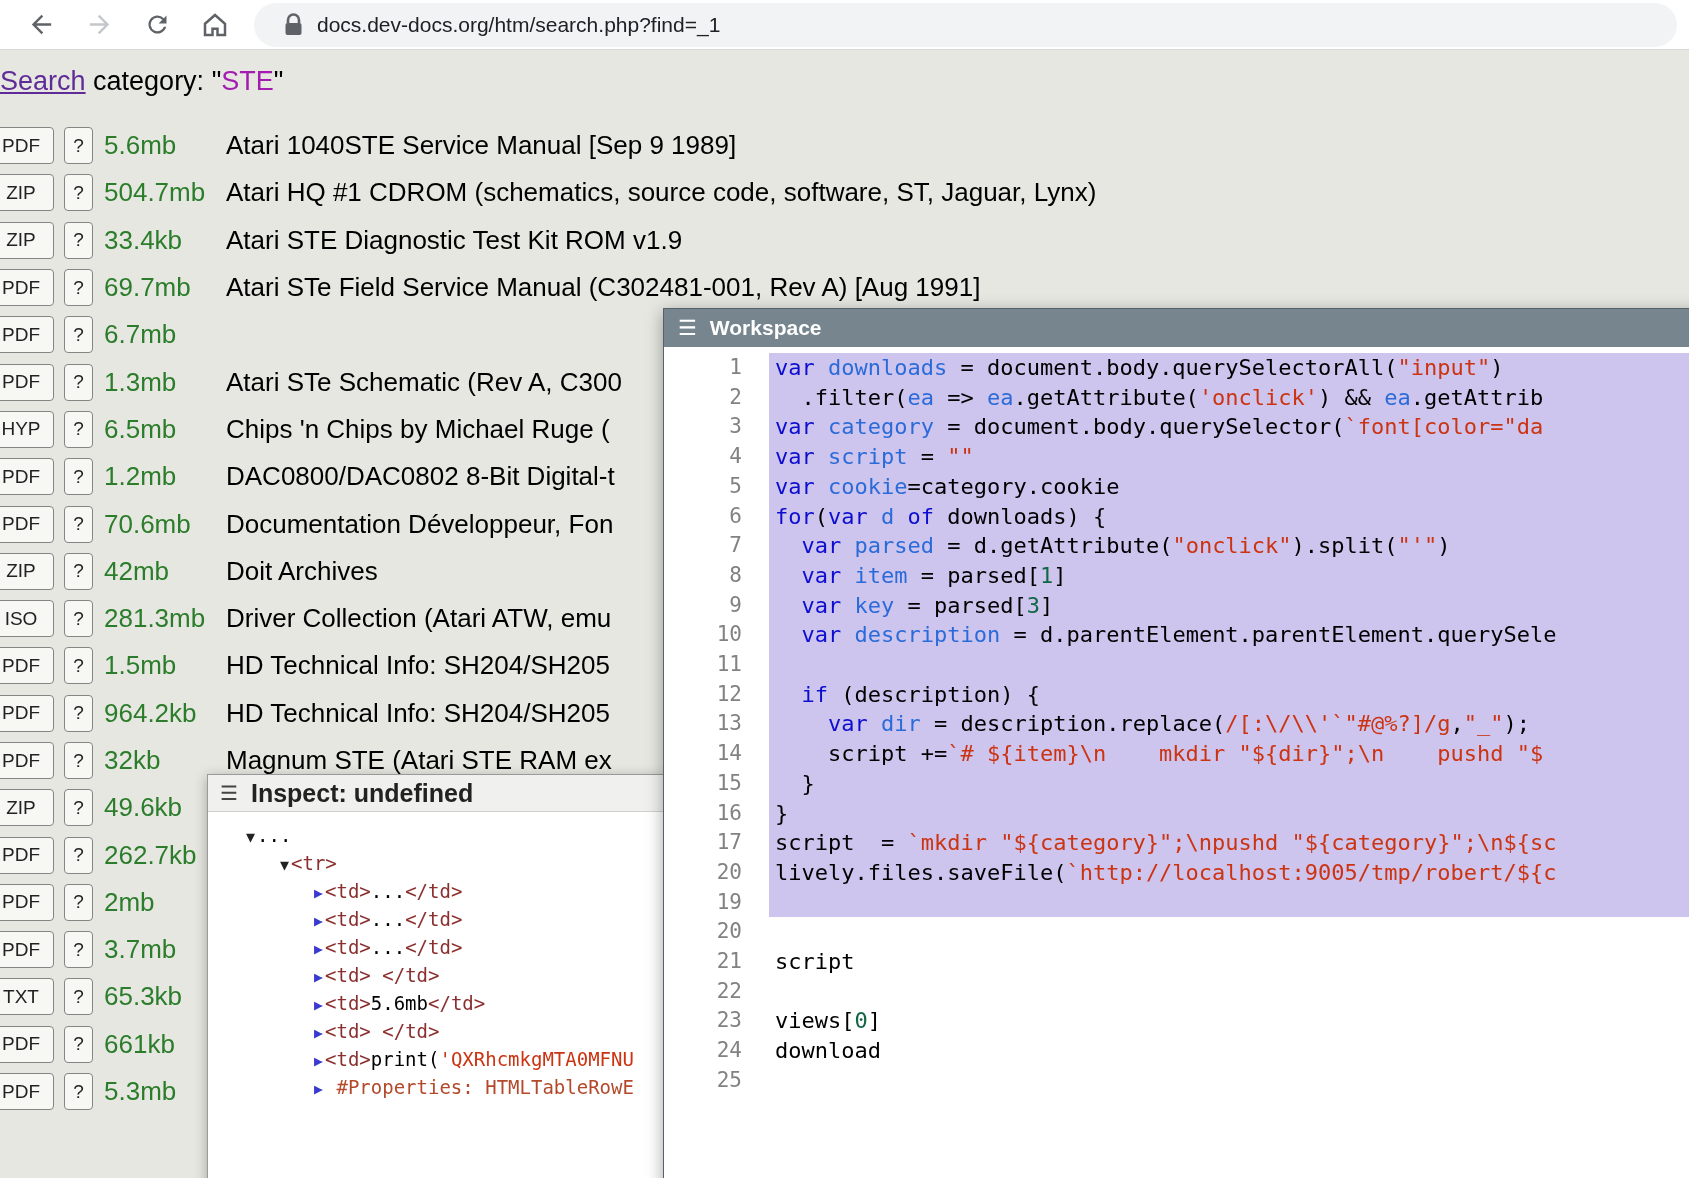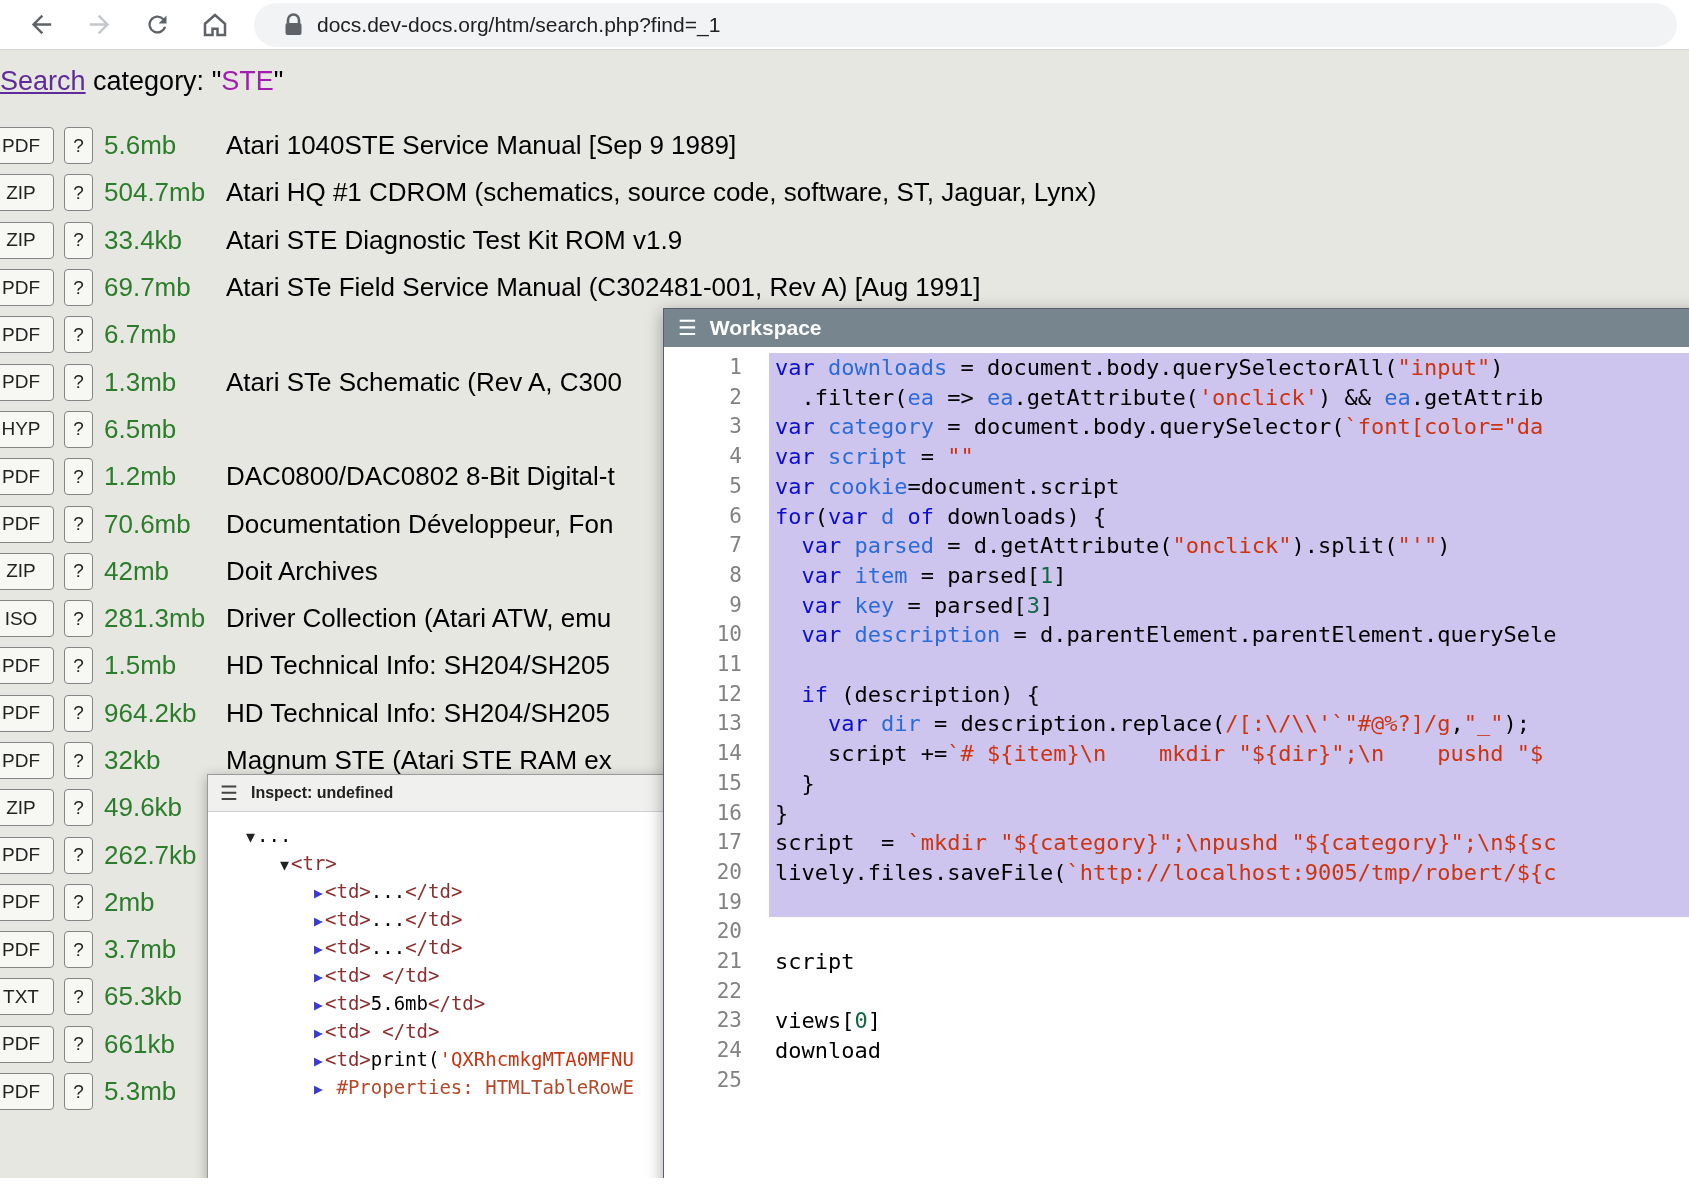--- a/index.html
+++ b/index.html
@@ -45,21 +45,21 @@
   .tk-def{color:#2b6bd9;}
   .tk-pl{color:#000;}
   .tk-str{color:#cc3311;}
   .tk-num{color:#116644;}
 
   
   .inspect{left:207px;top:724px;width:460px;height:470px;border:1px solid #9a9a9a;z-index:20;
            box-shadow:0 3px 12px rgba(0,0,0,.3);}
   .in-bar{height:37px;background:#f0f0ee;border-bottom:1px solid #d0d0d0;display:flex;align-items:center;}
   .in-burger{color:#444;font-size:20px;margin:0 13px 0 12px;}
-  .in-title{color:#222;font-size:16px;font-weight:bold;}
+  .in-title{color:#222;font-size:25px;font-weight:bold;}
   .in-tree{padding-top:10px;font-family:"DejaVu Sans Mono",monospace;font-size:19px;line-height:26px;}
   .trow{white-space:pre;}
   .lvl1{padding-left:38px;}
   .lvl2{padding-left:72px;}
   .lvl3{padding-left:106px;}
   .arrow{display:inline-block;font-size:15px;margin-right:2px;}
   .arrow.down{color:#222;}
   .arrow.right{color:#3a3acc;}
   .tk-tag{color:#8b2f2f;}
   .tk-prop{color:#b3492a;}
@@ -139,20 +139,21 @@
       <div class="file-row">
         <button class="tbtn">PDF</button>
         <button class="qbtn">?</button>
         <span class="fsize">1.3mb</span>
         <span class="ftitle">Atari STe Schematic (Rev A, C300</span>
       </div>
       <div class="file-row">
         <button class="tbtn">HYP</button>
         <button class="qbtn">?</button>
         <span class="fsize">6.5mb</span>
+        <span class="ftitle">Chips 'n Chips by Michael Ruge (</span>
       </div>
       <div class="file-row">
         <button class="tbtn">PDF</button>
         <button class="qbtn">?</button>
         <span class="fsize">1.2mb</span>
         <span class="ftitle">DAC0800/DAC0802 8-Bit Digital-t</span>
       </div>
       <div class="file-row">
         <button class="tbtn">PDF</button>
         <button class="qbtn">?</button>
@@ -269,21 +270,21 @@
         <div class="crow">
           <div class="gut">3</div>
           <div class="cline sel"><span class="tk-kw">var</span><span class="tk-def"> category</span><span class="tk-pl"> = document.body.querySelector(</span><span class="tk-str">`font[color="da</span></div>
         </div>
         <div class="crow">
           <div class="gut">4</div>
           <div class="cline sel"><span class="tk-kw">var</span><span class="tk-def"> script</span><span class="tk-pl"> = </span><span class="tk-str">""</span></div>
         </div>
         <div class="crow">
           <div class="gut">5</div>
-          <div class="cline sel"><span class="tk-kw">var</span><span class="tk-def"> cookie</span><span class="tk-pl">=document.script</span></div>
+          <div class="cline sel"><span class="tk-kw">var</span><span class="tk-def"> cookie</span><span class="tk-pl">=category.cookie</span></div>
         </div>
         <div class="crow">
           <div class="gut">6</div>
           <div class="cline sel"><span class="tk-kw">for</span><span class="tk-pl">(</span><span class="tk-kw">var</span><span class="tk-def"> d</span><span class="tk-kw"> of</span><span class="tk-pl"> downloads) {</span></div>
         </div>
         <div class="crow">
           <div class="gut">7</div>
           <div class="cline sel"><span class="tk-pl">  </span><span class="tk-kw">var</span><span class="tk-def"> parsed</span><span class="tk-pl"> = d.getAttribute(</span><span class="tk-str">"onclick"</span><span class="tk-pl">).split(</span><span class="tk-str">"'"</span><span class="tk-pl">)</span></div>
         </div>
         <div class="crow">

